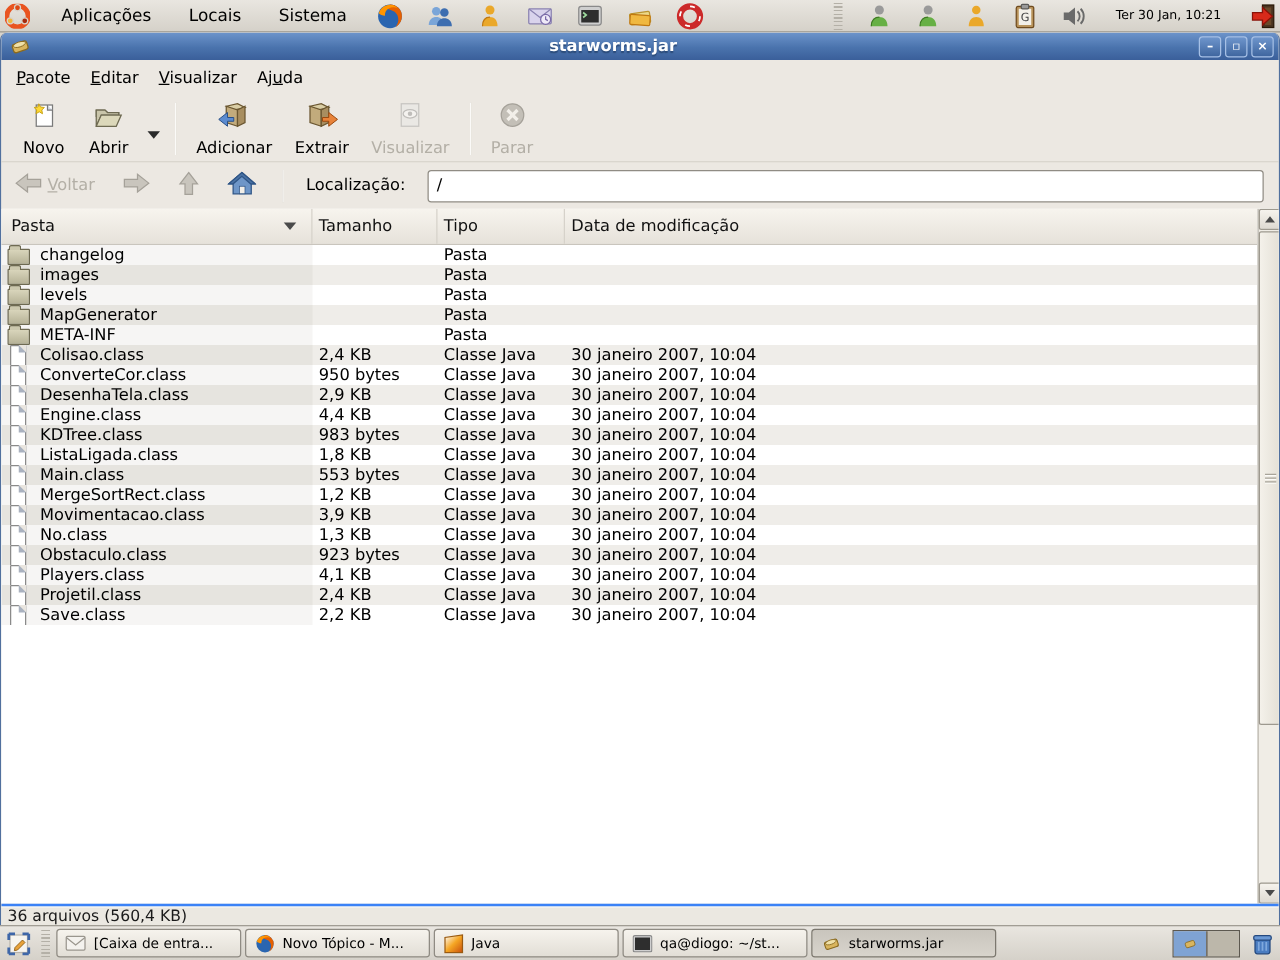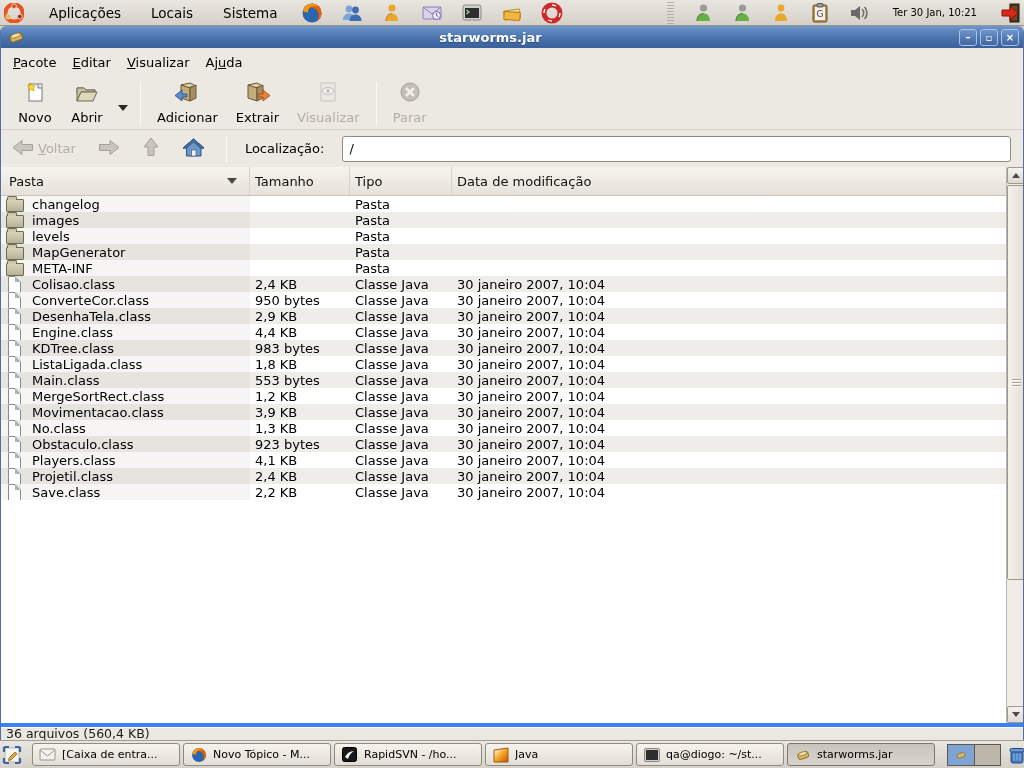--- a/index.html
+++ b/index.html
@@ -68,21 +68,21 @@
 
   
   .vscroll { width:19px; flex:0 0 19px; background:#f0ede6; border-left:1px solid #b9b5ad; display:flex; flex-direction:column; }
   .sb-btn { height:17px; flex:0 0 17px; background:linear-gradient(#f6f3ed,#dedad2); border:1px solid #9d998f; border-radius:2px; display:flex; align-items:center; justify-content:center; }
   .sb-up-arrow { width:0; height:0; border-left:4px solid transparent; border-right:4px solid transparent; border-bottom:5px solid #4a4a4a; }
   .sb-down-arrow { width:0; height:0; border-left:4px solid transparent; border-right:4px solid transparent; border-top:5px solid #4a4a4a; }
   .sb-thumb { height:395px; flex:0 0 395px; background:linear-gradient(90deg,#f4f1ea,#e4e0d6); border:1px solid #9d998f; border-radius:2px; margin-top:1px; display:flex; flex-direction:column; align-items:center; justify-content:center; gap:2px; }
   .grip { width:9px; height:1px; background:#a8a499; box-shadow:0 1px 0 #fcfbf8; }
   .sb-trough { flex:1; }
 
-  .statusbar { height:17px; flex:0 0 17px; background:#ebe8e1; border-top:4px solid #3b82f6; box-shadow:inset 0 1px 0 #fbfaf7; display:flex; align-items:center; padding:0 5px; font-size:12.5px; color:#1a1a1a; }
+  .statusbar { height:17px; flex:0 0 17px; background:#ebe8e1; border-top:2px solid #3b82f6; box-shadow:inset 0 1px 0 #fbfaf7; display:flex; align-items:center; padding:0 5px; font-size:12.5px; color:#1a1a1a; }
 
   
   .taskbar { height:28px; flex:0 0 28px; background:linear-gradient(#e9e6e0,#d5d1c9); border-top:1px solid #a19d94; display:flex; align-items:center; padding:0 2px; gap:3px; }
   .show-desktop { width:26px; height:24px; display:flex; align-items:center; justify-content:center; }
   .task-btn { width:148px; flex:0 0 148px; height:23px; background:linear-gradient(#f6f3ed,#e2ded6); border:1px solid #8f8b83; border-radius:3px; display:flex; align-items:center; gap:6px; padding:0 6px; overflow:hidden; }
   .task-btn .tb-label { white-space:nowrap; overflow:hidden; font-size:11px; }
   .task-btn.active { background:linear-gradient(#c9c5bd,#d8d4cc); border-color:#7c786f; }
   .ticon { width:17px; height:17px; flex:0 0 17px; display:flex; align-items:center; justify-content:center; }
   .ws-switcher { display:flex; border:1px solid #5c584f; margin-left:6px; }
   .ws-cell { width:26px; height:20px; display:flex; align-items:center; justify-content:center; }
@@ -557,29 +557,20 @@
             <svg width="16" height="16" viewBox="0 0 22 22">
               <circle cx="11" cy="11" r="9.5" fill="#2a65b0"></circle>
               <path d="M11 1.5a9.5 9.5 0 0 1 9.5 9.5c0 4-2.4 7.2-5 8.5 1.6-2 2.6-4.6 2-7.5-.5-2.6-2-4.6-4.5-5.5L9 5l2-3.5z" fill="#e66000"></path>
               <path d="M2 8.5C3.2 5 6.6 1.8 11 1.8c2.7 0 4.8 1 6 2.7-2.2-.9-5-.8-7 .3-2.1 1.2-3.3 3.4-3 5.7-1.9-.1-4-.6-5-2z" fill="#ff9500"></path>
             </svg>
           </span>
     <span class="tb-label">Novo Tópico - M...</span>
   </div>
         <div class="task-btn">
     <span class="ticon">
-            <svg width="15" height="15" viewBox="0 0 15 15">
-              <rect x="0.5" y="0.5" width="14" height="14" rx="2" fill="#181818" stroke="#000"></rect>
-              <path d="M3 10c2-4 5-6 9-6-3 2-5 4.5-6 8z" fill="#f2f2f2"></path>
-            </svg>
-          </span>
-    <span class="tb-label">RapidSVN - /ho...</span>
-  </div>
-        <div class="task-btn">
-    <span class="ticon">
             <svg width="16" height="16" viewBox="0 0 16 16">
               <defs>
                 <linearGradient id="jg" x1="0" y1="0" x2="1" y2="1">
                   <stop offset="0" stop-color="#fff"></stop>
                   <stop offset="0.5" stop-color="#f5a623"></stop>
                   <stop offset="1" stop-color="#c94f0c"></stop>
                 </linearGradient>
               </defs>
               <path d="M1 15V3l14-2v14z" fill="url(#jg)" stroke="#9a5a10"></path>
             </svg>

